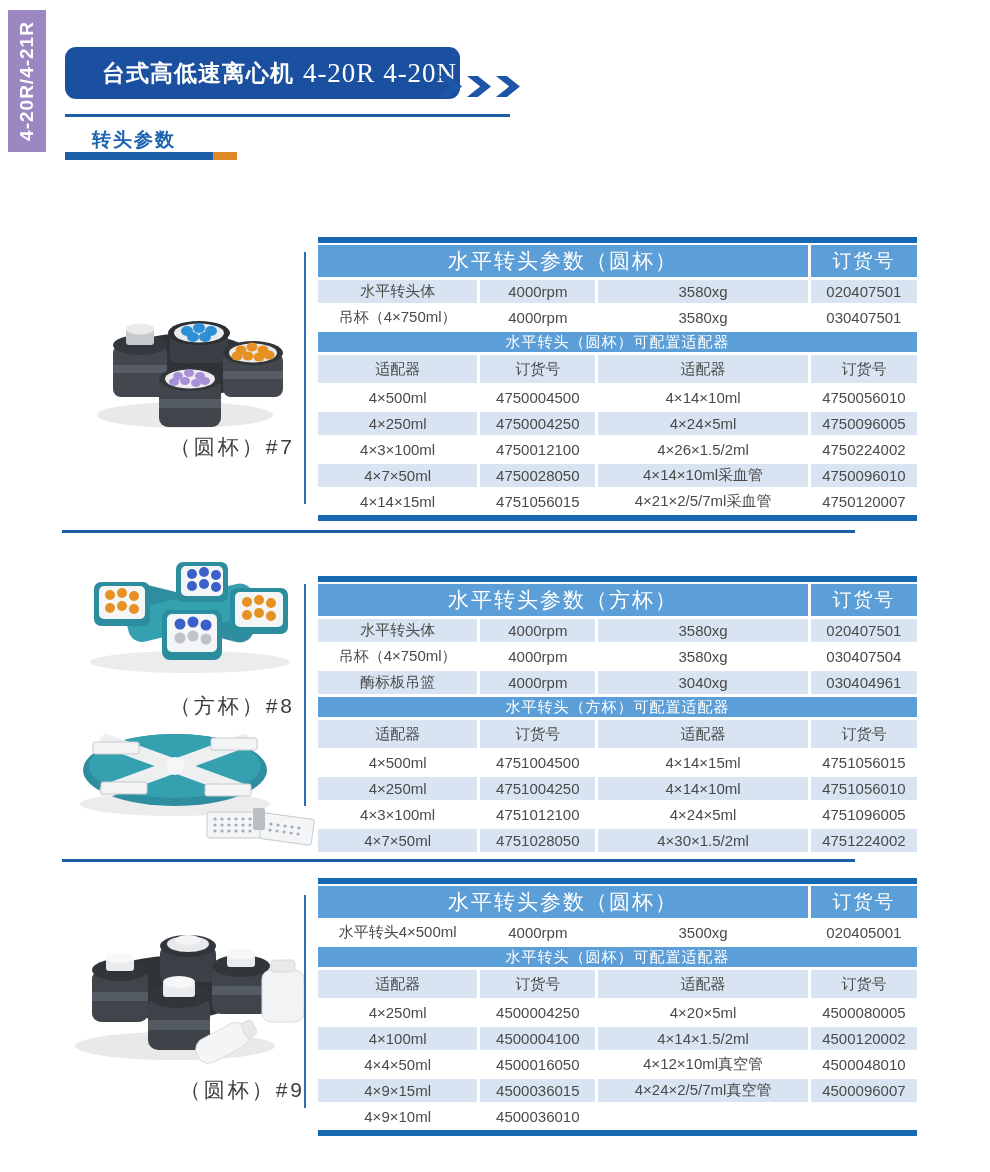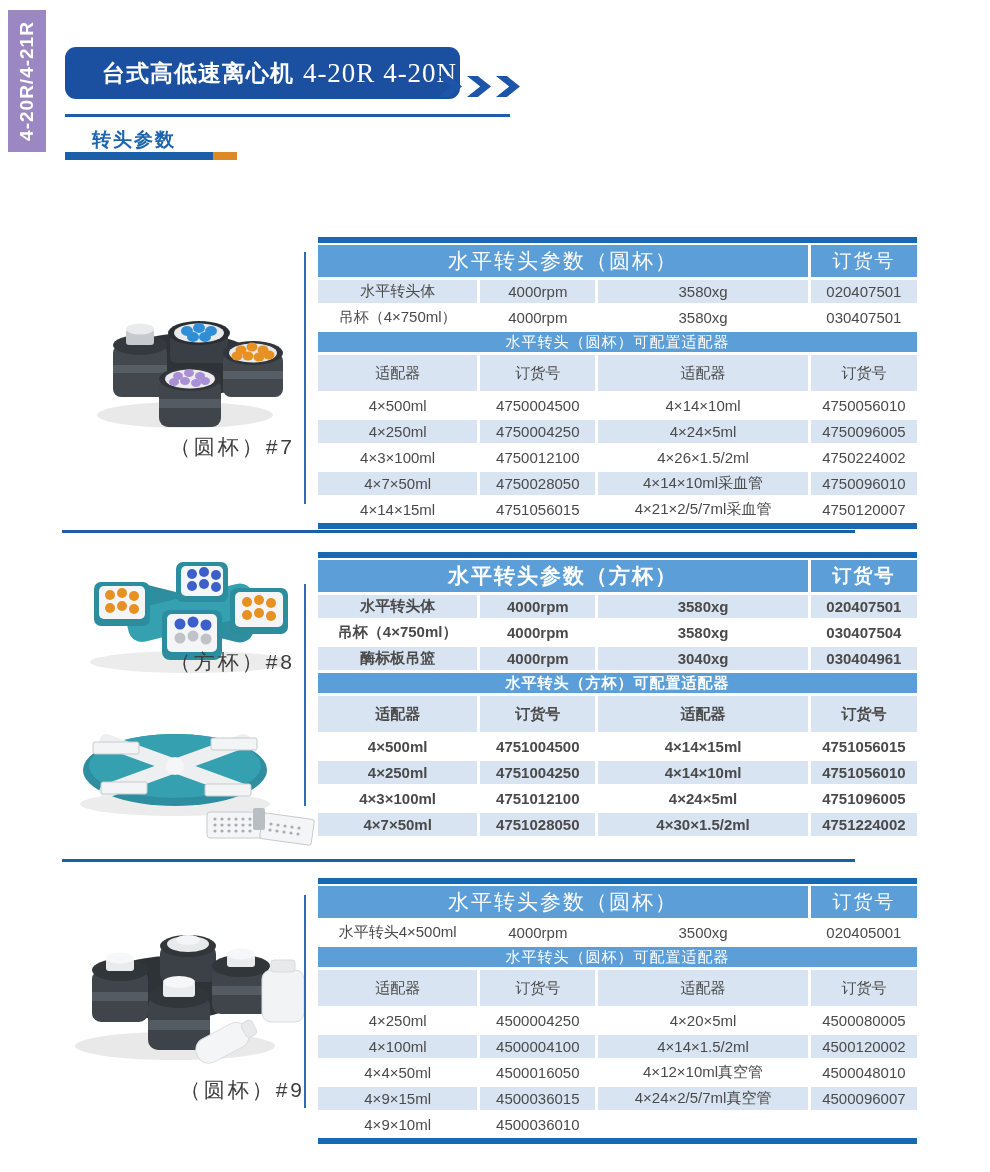--- a/index.html
+++ b/index.html
@@ -35,35 +35,35 @@
   .fig-caption{position:absolute;font-size:21px;color:#3C3C3C;text-align:right;letter-spacing:3px;}
 
   
   .vline{position:absolute;left:304px;width:2px;background:var(--sep_blue,#2E6DB4);}
   .vline1{top:252px;height:252px;} .vline2{top:584px;height:222px;} .vline3{top:895px;height:213px;}
   .divider{position:absolute;left:62px;width:793px;height:3px;background:var(--rule_blue,#1B5FAE);}
   .divider1{top:530px;} .divider2{top:859px;}
 
   
   .tblock{position:absolute;left:318px;width:599px;}
-  .t0{top:237px;} .t1{top:552px;font-weight:bold;} .t2{top:878px;}
+  .t0{top:237px;} .t1{top:576px;} .t2{top:878px;}
   .tbar{height:6px;background:var(--table_bar,#1769B1);}
   table.spec{border-collapse:separate;border-spacing:3px;width:calc(100% + 6px);
              margin:-1px -3px;table-layout:fixed;}
   col.c1{width:27%;} col.c2{width:19.5%;} col.c3{width:35.5%;} col.c4{width:18%;}
   table.spec td{text-align:center;vertical-align:middle;color:var(--text_dark,#4A4A4A);
                 font-size:15px;height:23px;padding:0 2px;white-space:nowrap;overflow:hidden;}
   tr.hrow td{background:var(--header_blue,#5C9ED7);color:#fff;height:32px;
              font-size:21px;letter-spacing:2px;}
   tr.hrow td.hdr2{font-size:19px;}
   tr.subrow td{background:var(--header_blue,#5C9ED7);color:#fff;height:20px;
                font-size:15px;letter-spacing:1px;}
   tr.drow td{background:#fff;}
   tr.drow.lt td{background:var(--row_light,#D8E4F1);}
-  tr.chead td{background:var(--col_header_light,#CDDFF0);height:36px;}
+  tr.chead td{background:var(--col_header_light,#CDDFF0);height:28px;}
 </style>
 </head>
 <body>
 
 <div class="page">
 
   <div class="side-tab">
     <span class="side-tab-label">4-20R/4-21R</span>
   </div>
 
@@ -198,21 +198,21 @@
             <circle cx="138" cy="67" r="5.5"></circle>
           </g>
         <g fill="#C0C4C8">
             <circle cx="112" cy="80" r="5.5"></circle>
             <circle cx="125" cy="78" r="5.5"></circle>
             <circle cx="138" cy="81" r="5.5"></circle>
           </g>
       </g>
     </svg>
   </div>
-  <div class="fig-caption" style="left:95px;top:648px;width:200px;">（方杯）#8</div>
+  <div class="fig-caption" style="left:95px;top:692px;width:200px;">（方杯）#8</div>
 
   <div class="figure" style="left:65px;top:712px;width:255px;height:140px;">
     <svg width="255" height="140" viewBox="0 0 255 140">
       <ellipse cx="110" cy="92" rx="95" ry="12" fill="#ECECEC"></ellipse>
       <ellipse cx="110" cy="58" rx="92" ry="36" fill="#2E8D9E"></ellipse>
       <ellipse cx="110" cy="54" rx="86" ry="32" fill="#35A0B0"></ellipse>
       <g>
         <rect x="30" y="47" width="160" height="14" rx="7" fill="#EDEFF0" transform="rotate(20 110 54)"></rect>
         <rect x="30" y="47" width="160" height="14" rx="7" fill="#EDEFF0" transform="rotate(-20 110 54)"></rect>
         <circle cx="110" cy="54" r="9" fill="#F5F6F7"></circle>

